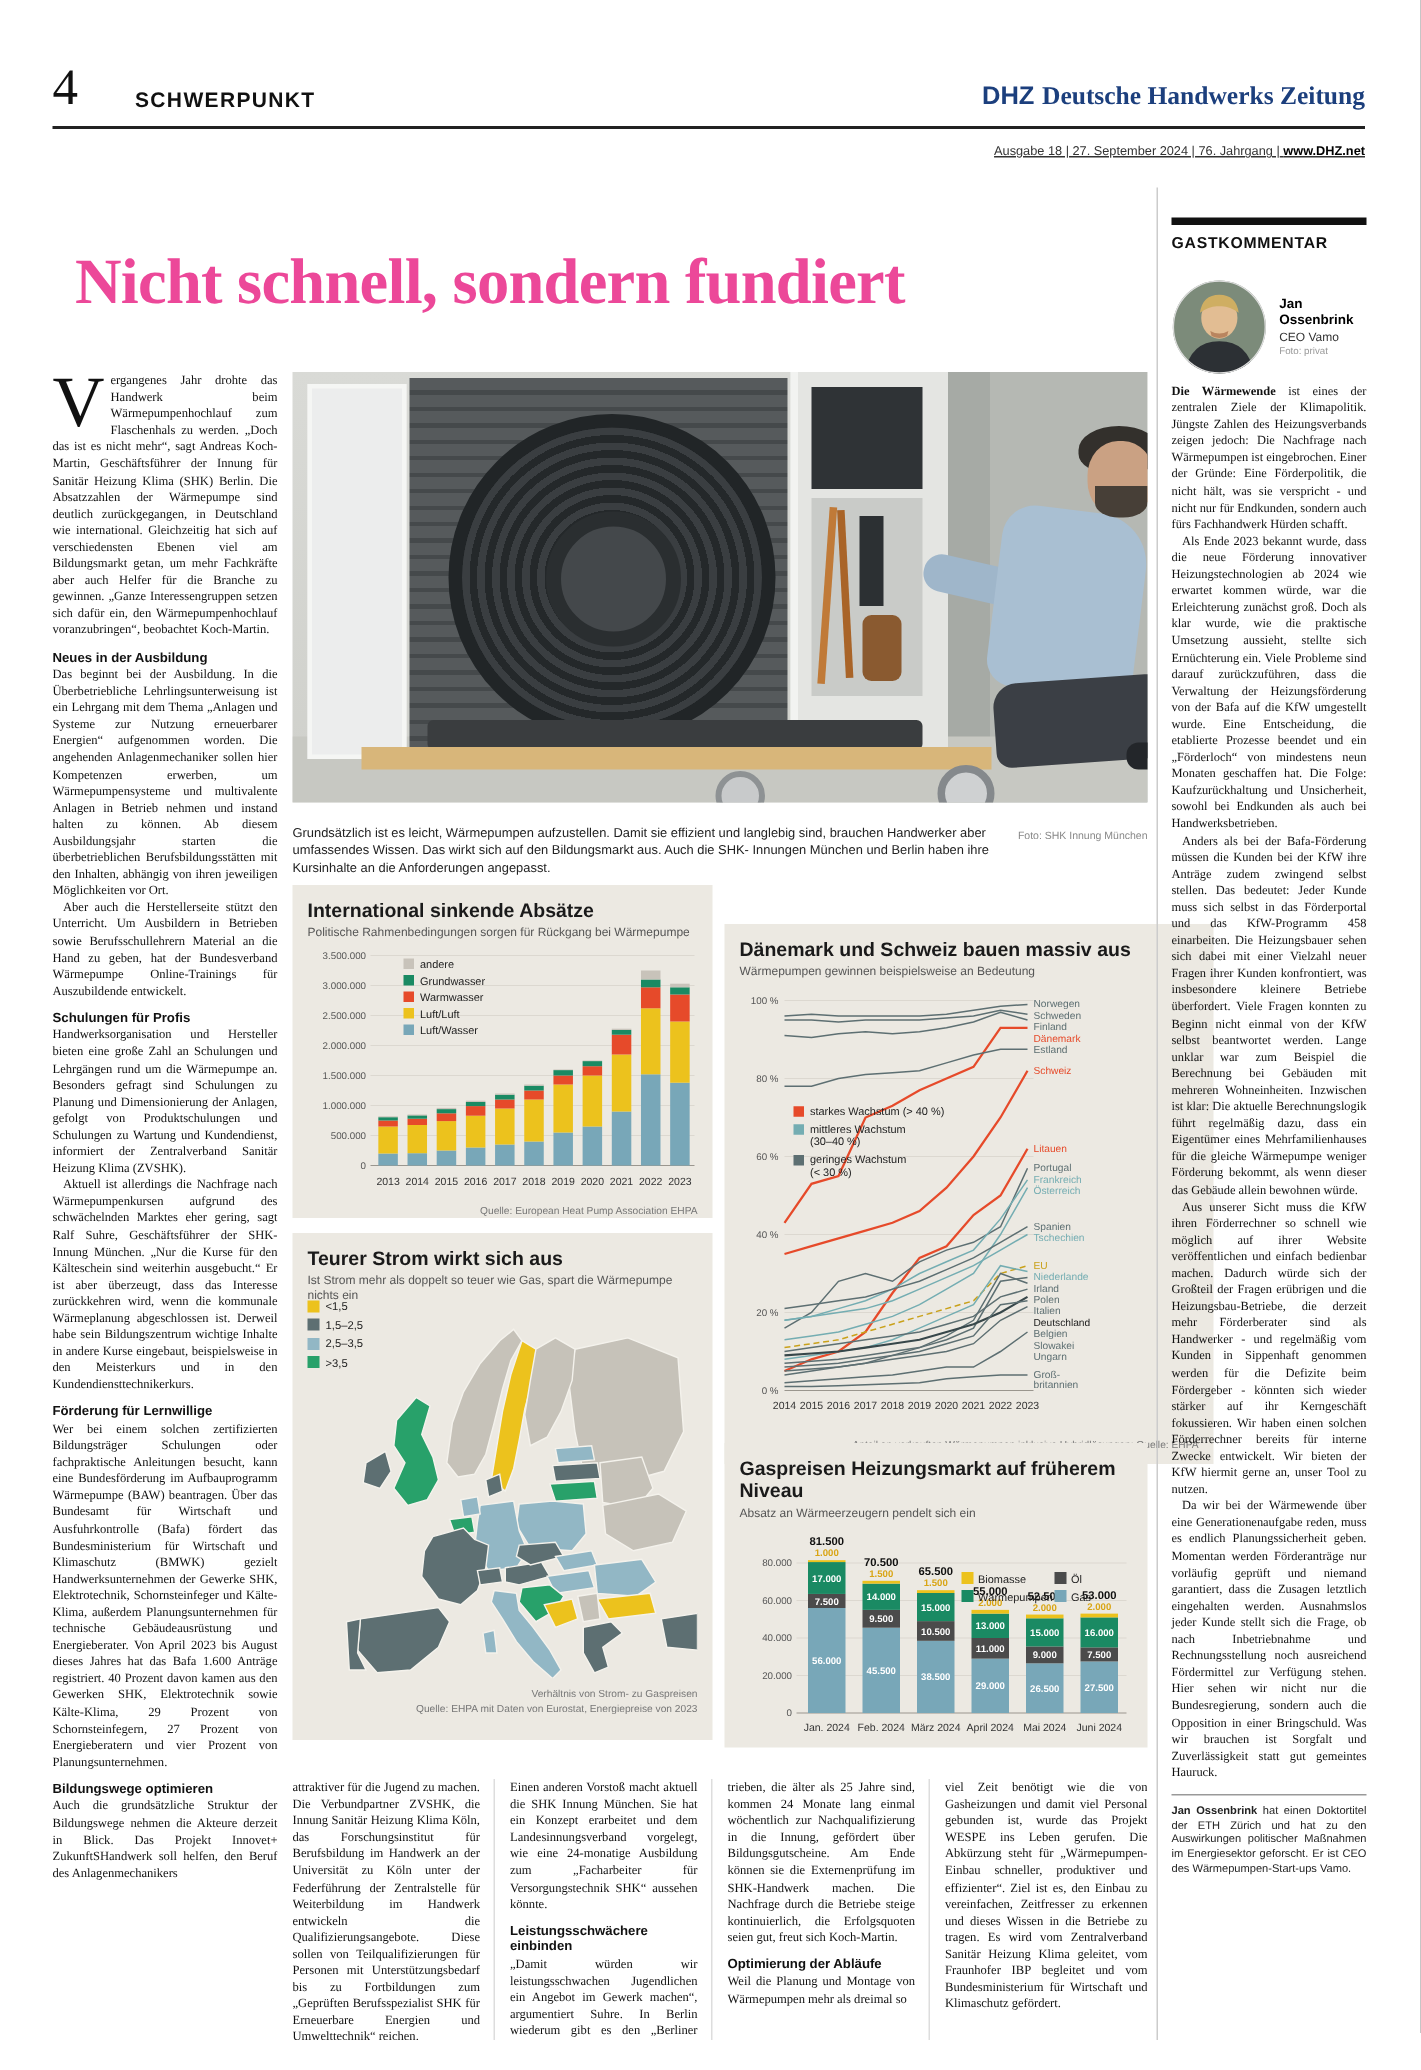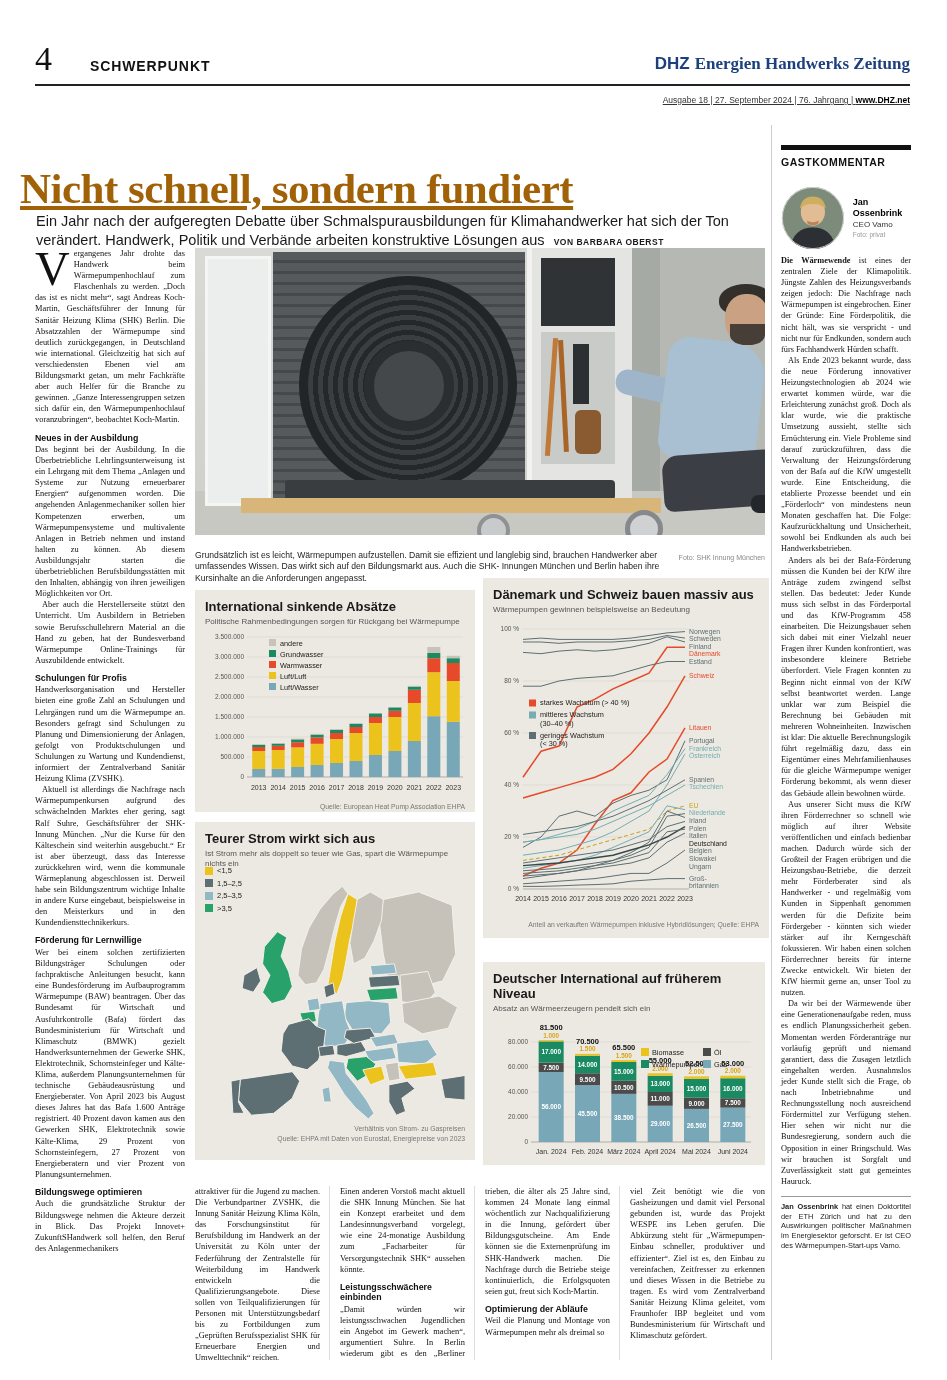--- a/index.html
+++ b/index.html
@@ -8,22 +8,22 @@
   .abs{position:absolute;}
   
   .pgnum{left:35px;top:42px;font:400 34px/34px "Liberation Serif",serif;color:#111;}
   .section{left:90px;top:58px;font:700 14px "Liberation Sans",sans-serif;letter-spacing:.9px;color:#111;}
   .masthead{right:37px;top:54px;font:700 17px "Liberation Serif",serif;color:#1c3f7d;}
   .masthead .abbr{font-family:"Liberation Sans",sans-serif;font-weight:700;margin-right:5px;}
   .hrule{left:35px;top:84px;width:875px;height:2px;background:#222;}
   .issue{right:37px;top:95px;font:8.5px "Liberation Sans",sans-serif;color:#333;text-decoration:underline;}
   .issue b{color:#000;}
   
-  .headline{left:20px;top:136px;width:710px;font:700 43px/47px "Liberation Serif",serif;
-            letter-spacing:-.5px;color:#a16207;text-decoration:underline;}
+  .headline{left:50px;top:136px;width:710px;font:700 43px/47px "Liberation Serif",serif;
+            letter-spacing:-.5px;color:#ec4899;}
   .standfirst{left:36px;top:197px;width:705px;font:14.5px/19px "Liberation Sans",sans-serif;color:#1a1a1a;}
   .byline{font:700 8.5px "Liberation Sans",sans-serif;letter-spacing:.5px;margin-left:9px;}
   
   .newsbody p{margin:0;font:8.4px/11.1px "Liberation Serif",serif;text-align:justify;color:#111;
               -webkit-hyphens:auto;hyphens:auto;}
   .newsbody p+p{text-indent:7px;}
   .newsbody h4{margin:7px 0 1px;font:700 8.8px/10.5px "Liberation Sans",sans-serif;color:#111;}
   .newsbody p.drop::first-letter{float:left;font:400 48px/36px "Liberation Serif",serif;padding:3px 4px 0 0;}
   .col1{left:35px;top:248px;width:150px;height:1112px;overflow:hidden;}
   .bottom{left:195px;top:1186px;width:570px;height:174px;display:grid;
@@ -64,21 +64,21 @@
   
   .caption{left:195px;top:541px;width:570px;font:8.6px/11.5px "Liberation Sans",sans-serif;color:#222;}
   .caption .credit{float:right;color:#888;font-size:7px;margin-top:2px;}
   
   .panel{position:absolute;background:#ece9e2;box-sizing:border-box;padding:9px 10px 6px;overflow:hidden;}
   .panel h3{margin:0 0 3px;font:700 13px/15px "Liberation Sans",sans-serif;color:#1a1a1a;}
   .panel .sub{margin:0 0 4px;font:8px/10px "Liberation Sans",sans-serif;color:#555;}
   .panel .src,.panel .note{margin:1px 0 0;font:6.8px/9px "Liberation Sans",sans-serif;color:#777;text-align:right;}
   .c-a{left:195px;top:590px;width:280px;height:222px;}
   .c-map{left:195px;top:822px;width:280px;height:338px;}
-  .c-l{left:483px;top:578px;width:286px;height:360px;}
+  .c-l{left:483px;top:616px;width:326px;height:360px;}
   .c-h{left:483px;top:962px;width:282px;height:203px;}
   .tk{font:6.5px "Liberation Sans",sans-serif;fill:#555;}
   .tkx{font:7px "Liberation Sans",sans-serif;fill:#333;}
   .lg{font:7.3px "Liberation Sans",sans-serif;fill:#222;}
   .lab{font:6.8px "Liberation Sans",sans-serif;}
   .vlab{font:700 6.4px "Liberation Sans",sans-serif;fill:#fff;}
   .vlab.y{fill:#d9a514;}
   .tot{font:700 7.5px "Liberation Sans",sans-serif;fill:#111;}
   .maplegend{position:absolute;left:10px;top:44px;}
   .maplegend .row{display:flex;align-items:center;gap:4px;font:7.5px "Liberation Sans",sans-serif;
@@ -100,32 +100,29 @@
             font:7.4px/9.8px "Liberation Sans",sans-serif;color:#222;text-align:justify;}
 </style>
 </head>
 <body>
 
 <div class="page">
 
   <div class="abs pgnum">4</div>
   <div class="abs section">SCHWERPUNKT</div>
   <div class="abs masthead">
-    <span class="abbr">DHZ</span><span>Energien Handwerks Zeitung</span>
+    <span class="abbr">DHZ</span><span>Deutsche Handwerks Zeitung</span>
   </div>
   <div class="abs hrule"></div>
   <div class="abs issue">
     <span>Ausgabe 18 | 27. September 2024 | 76. Jahrgang |</span>
     <b>www.DHZ.net</b>
   </div>
 
   <h1 class="abs headline">Nicht schnell, sondern fundiert</h1>
-  <p class="abs standfirst">
-    <span>Ein Jahr nach der aufgeregten Debatte über Schmalspurausbildungen für Klimahandwerker hat sich der Ton verändert. Handwerk, Politik und Verbände arbeiten konstruktive Lösungen aus</span><span class="byline">VON BARBARA OBERST</span>
-  </p>
 
   <div class="abs col1 newsbody">
       <p class="drop">Vergangenes Jahr drohte das Handwerk beim Wärmepumpenhochlauf zum Flaschenhals zu werden. „Doch das ist es nicht mehr“, sagt Andreas Koch-Martin, Geschäftsführer der Innung für Sanitär Heizung Klima (SHK) Berlin. Die Absatzzahlen der Wärmepumpe sind deutlich zurückgegangen, in Deutschland wie international. Gleichzeitig hat sich auf verschiedensten Ebenen viel am Bildungsmarkt getan, um mehr Fachkräfte aber auch Helfer für die Branche zu gewinnen. „Ganze Interessengruppen setzen sich dafür ein, den Wärmepumpenhochlauf voranzubringen“, beobachtet Koch-Martin.</p>
       <h4>Neues in der Ausbildung</h4>
       <p>Das beginnt bei der Ausbildung. In die Überbetriebliche Lehrlingsunterweisung ist ein Lehrgang mit dem Thema „Anlagen und Systeme zur Nutzung erneuerbarer Energien“ aufgenommen worden. Die angehenden Anlagenmechaniker sollen hier Kompetenzen erwerben, um Wärmepumpensysteme und multivalente Anlagen in Betrieb nehmen und instand halten zu können. Ab diesem Ausbildungsjahr starten die überbetrieblichen Berufsbildungsstätten mit den Inhalten, abhängig von ihren jeweiligen Möglichkeiten vor Ort.</p>
       <p>Aber auch die Herstellerseite stützt den Unterricht. Um Ausbildern in Betrieben sowie Berufsschullehrern Material an die Hand zu geben, hat der Bundesverband Wärmepumpe Online-Trainings für Auszubildende entwickelt.</p>
       <h4>Schulungen für Profis</h4>
       <p>Handwerksorganisation und Hersteller bieten eine große Zahl an Schulungen und Lehrgängen rund um die Wärmepumpe an. Besonders gefragt sind Schulungen zu Planung und Dimensionierung der Anlagen, gefolgt von Produktschulungen und Schulungen zu Wartung und Kundendienst, informiert der Zentralverband Sanitär Heizung Klima (ZVSHK).</p>
       <p>Aktuell ist allerdings die Nachfrage nach Wärmepumpenkursen aufgrund des schwächelnden Marktes eher gering, sagt Ralf Suhre, Geschäftsführer der SHK-Innung München. „Nur die Kurse für den Kälteschein sind weiterhin ausgebucht.“ Er ist aber überzeugt, dass das Interesse zurückkehren wird, wenn die kommunale Wärmeplanung abgeschlossen ist. Derweil habe sein Bildungszentrum wichtige Inhalte in andere Kurse eingebaut, beispielsweise in den Meisterkurs und in den Kundendiensttechnikerkurs.</p>
       <h4>Förderung für Lernwillige</h4>
@@ -403,21 +400,21 @@
         <text x="47" y="98" class="lg">mittleres Wachstum</text>
         <text x="47" y="106.5" class="lg">(30–40 %)</text>
         <rect x="36" y="113" width="7" height="7" fill="#5d6f72"></rect>
         <text x="47" y="118.5" class="lg">geringes Wachstum</text>
         <text x="47" y="127" class="lg">(&lt; 30 %)</text>
       </svg>
     <p class="src">Anteil an verkauften Wärmepumpen inklusive Hybridlösungen; Quelle: EHPA</p>
   </div>
 
   <div class="panel c-h">
-    <h3>Deutscher International auf früherem Niveau</h3>
+    <h3>Gaspreisen Heizungsmarkt auf früherem Niveau</h3>
     <p class="sub">Absatz an Wärmeerzeugern pendelt sich ein</p>
     <svg id="c4svg" width="262" height="148" viewBox="0 0 262 148">
         <line x1="38" y1="124" x2="258" y2="124" stroke="#9a968e" stroke-width="0.7"></line>
         <text x="35" y="126.3" text-anchor="end" class="tk">0</text>
         <line x1="38" y1="99" x2="258" y2="99" stroke="#dcd8d0" stroke-width="0.7"></line>
         <text x="35" y="101.3" text-anchor="end" class="tk">20.000</text>
         <line x1="38" y1="74" x2="258" y2="74" stroke="#dcd8d0" stroke-width="0.7"></line>
         <text x="35" y="76.3" text-anchor="end" class="tk">40.000</text>
         <line x1="38" y1="49" x2="258" y2="49" stroke="#dcd8d0" stroke-width="0.7"></line>
         <text x="35" y="51.3" text-anchor="end" class="tk">60.000</text>

